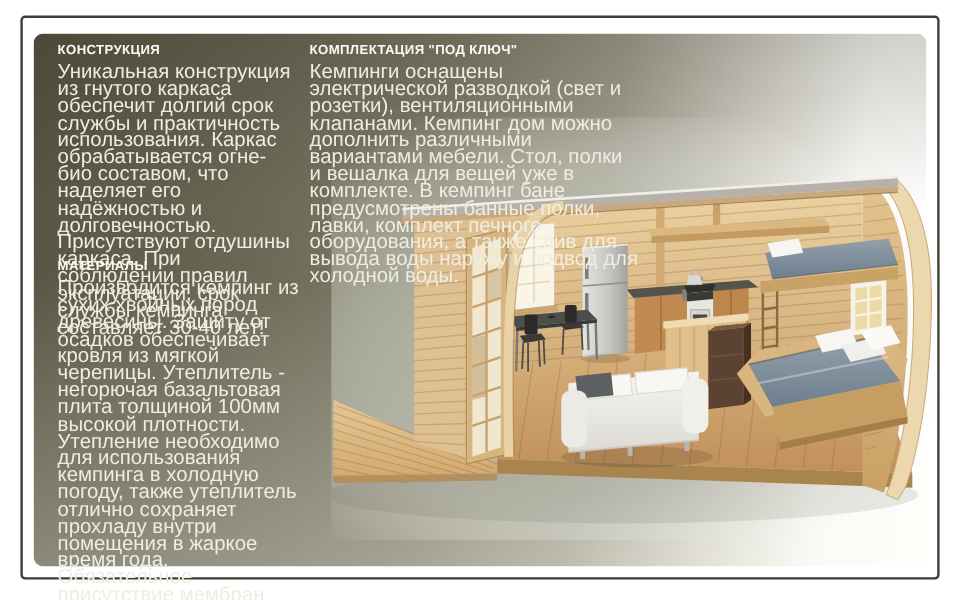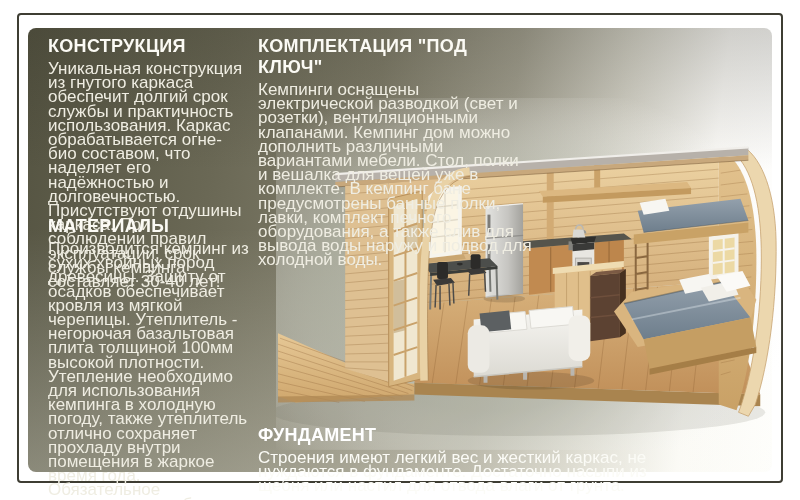--- a/index.html
+++ b/index.html
@@ -6,21 +6,21 @@
   .page{position:relative;width:800px;height:500px;background:#ffffff;overflow:hidden;
         font-family:"Liberation Sans","DejaVu Sans",sans-serif;}
   .outer-border{position:absolute;left:17px;top:13px;width:766px;height:470px;
         border:2px solid #3e3d33;border-radius:4px;box-sizing:border-box;}
   .panel{position:absolute;left:28px;top:28px;width:744px;height:444px;border-radius:8px;
         background:
           linear-gradient(180deg, rgba(35,35,25,.20), rgba(35,35,25,0) 32%),
           linear-gradient(0deg, rgba(250,250,240,.30), rgba(250,250,240,0) 55%),
           linear-gradient(97deg,#555442 0%,#6a6855 25%,#807d6a 45%,#a3a090 62%,#d6d4c9 76%,#fbfaf7 88%,#ffffff 100%);}
   .section{position:absolute;z-index:3;color:#efede2;}
-  .section h2{margin:0 0 5px 0;font-size:18px;font-weight:700;letter-spacing:.3px;color:#fbfaf4;}
+  .section h2{margin:0 0 5px 0;font-size:11px;font-weight:700;letter-spacing:.3px;color:#fbfaf4;}
   .section p{margin:0;font-size:17px;line-height:14.2px;font-weight:400;color:#efede2;}
   .sec-construction{left:48px;top:36px;width:200px;}
   .sec-materials{left:48px;top:216px;width:202px;}
   .sec-turnkey{left:258px;top:36px;width:274px;}
   .sec-foundation{left:258px;top:425px;width:400px;color:#fdfdfa;}
   .sec-foundation h2{color:#ffffff;}
   .sec-foundation p{color:#fbfbf6;}
   .cabin{position:absolute;left:276px;top:88px;width:506px;height:362px;z-index:1;}
 </style>
 </head>
@@ -233,17 +233,13 @@
   <div class="section sec-materials">
     <h2>МАТЕРИАЛЫ</h2>
     <p>Производится кемпинг из сухих хвойных пород древесины. Защиту от осадков обеспечивает кровля из мягкой черепицы. Утеплитель - негорючая базальтовая плита толщиной 100мм высокой плотности. Утепление необходимо для использования кемпинга в холодную погоду, также утеплитель отлично сохраняет прохладу внутри помещения в жаркое время года. Обязательное присутствие мембран (гидро-ветрозащиты и пароизоляции) с вентиляционными зазорами. Окна и двери изготовлены из пвх профиля с двойным остеклением. Снаружи и внутри кемпинга древесина обработана экологичными защитными материалами.</p>
   </div>
 
   <div class="section sec-turnkey">
     <h2>КОМПЛЕКТАЦИЯ "ПОД КЛЮЧ"</h2>
     <p>Кемпинги оснащены электрической разводкой (свет и розетки), вентиляционными клапанами. Кемпинг дом можно дополнить различными вариантами мебели. Стол, полки и вешалка для вещей уже в комплекте. В кемпинг бане предусмотрены банные полки, лавки, комплект печного оборудования, а также слив для вывода воды наружу и подвод для холодной воды.</p>
   </div>
 
-  <div class="section sec-foundation">
-    <h2>ФУНДАМЕНТ</h2>
-    <p>Строения имеют легкий вес и жесткий каркас, не нуждаются в фундаменте. Достаточно насыпи из щебня или настил для отвода влаги от грунта.</p>
-  </div>
 </div>
 
 </body></html>

